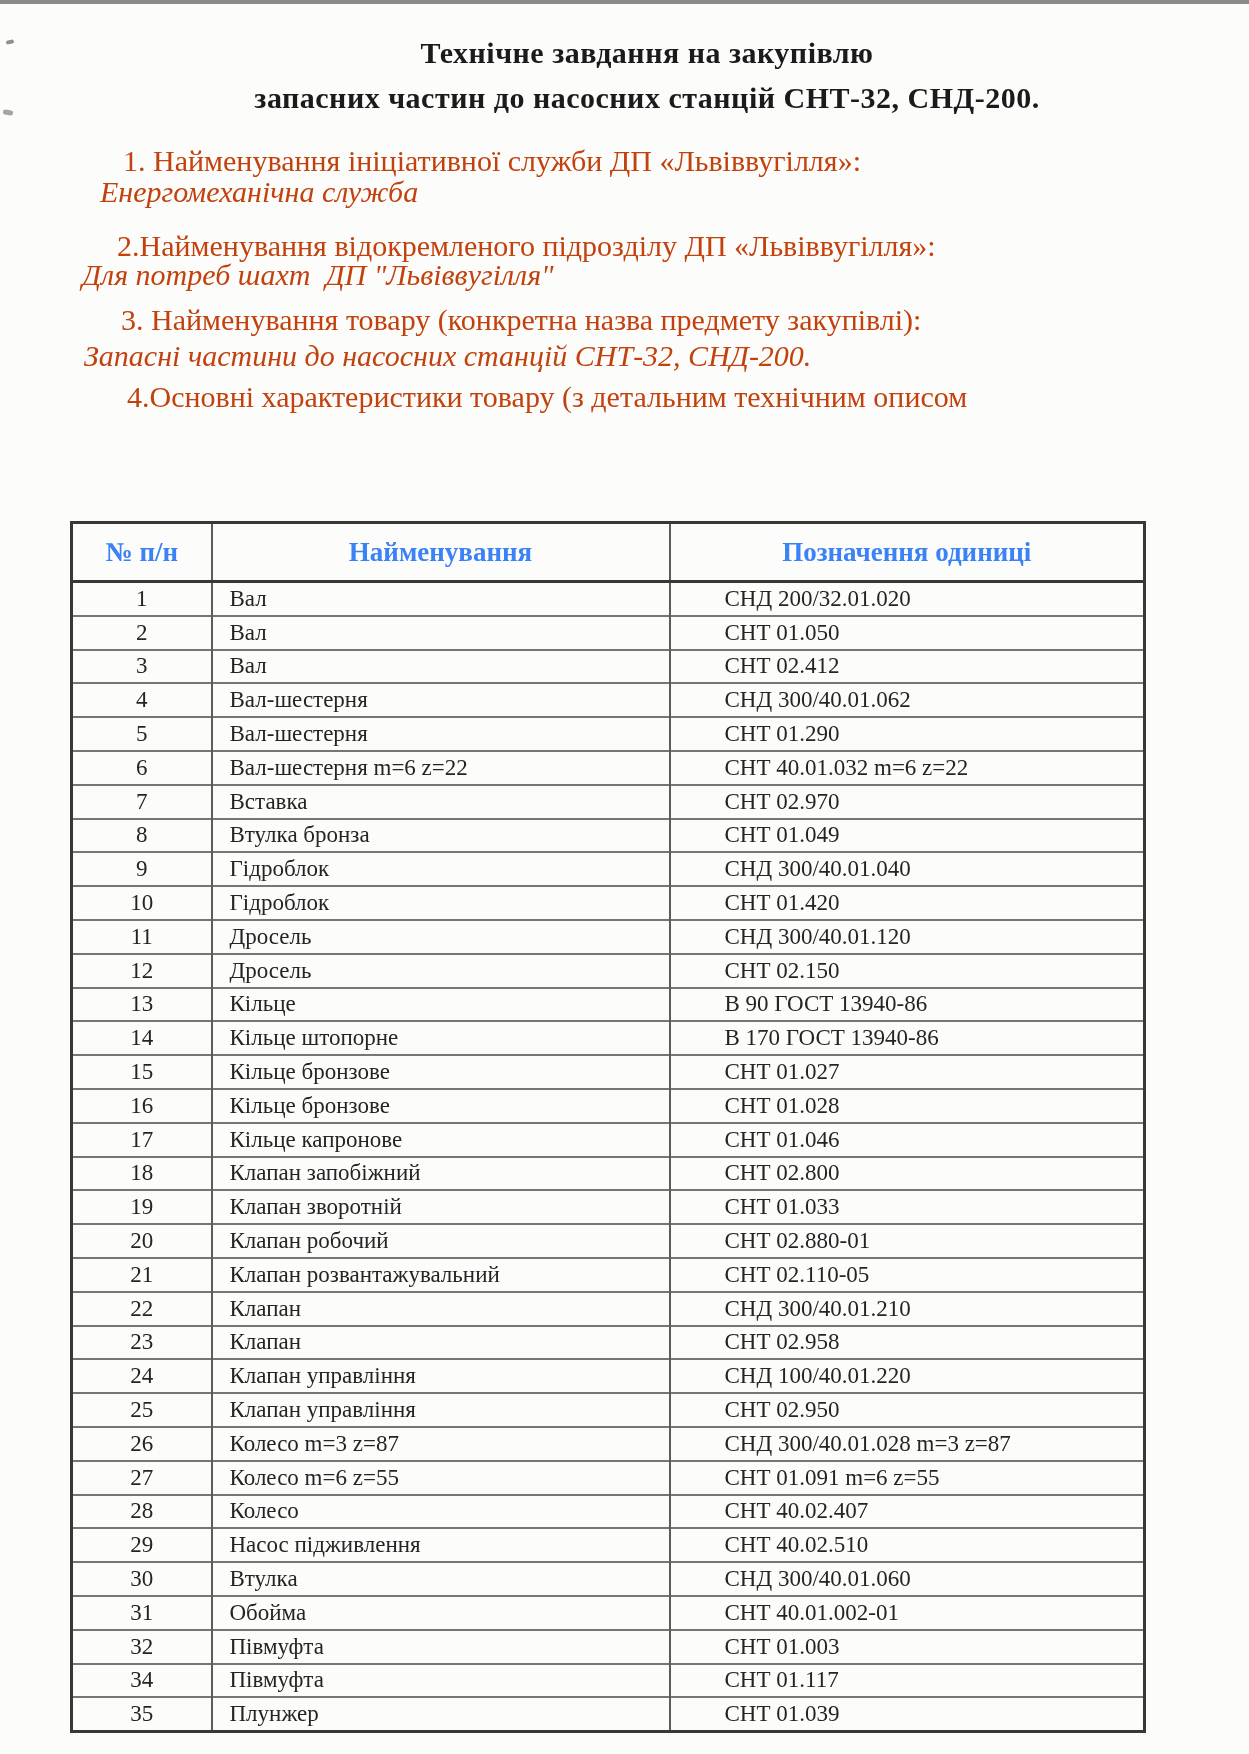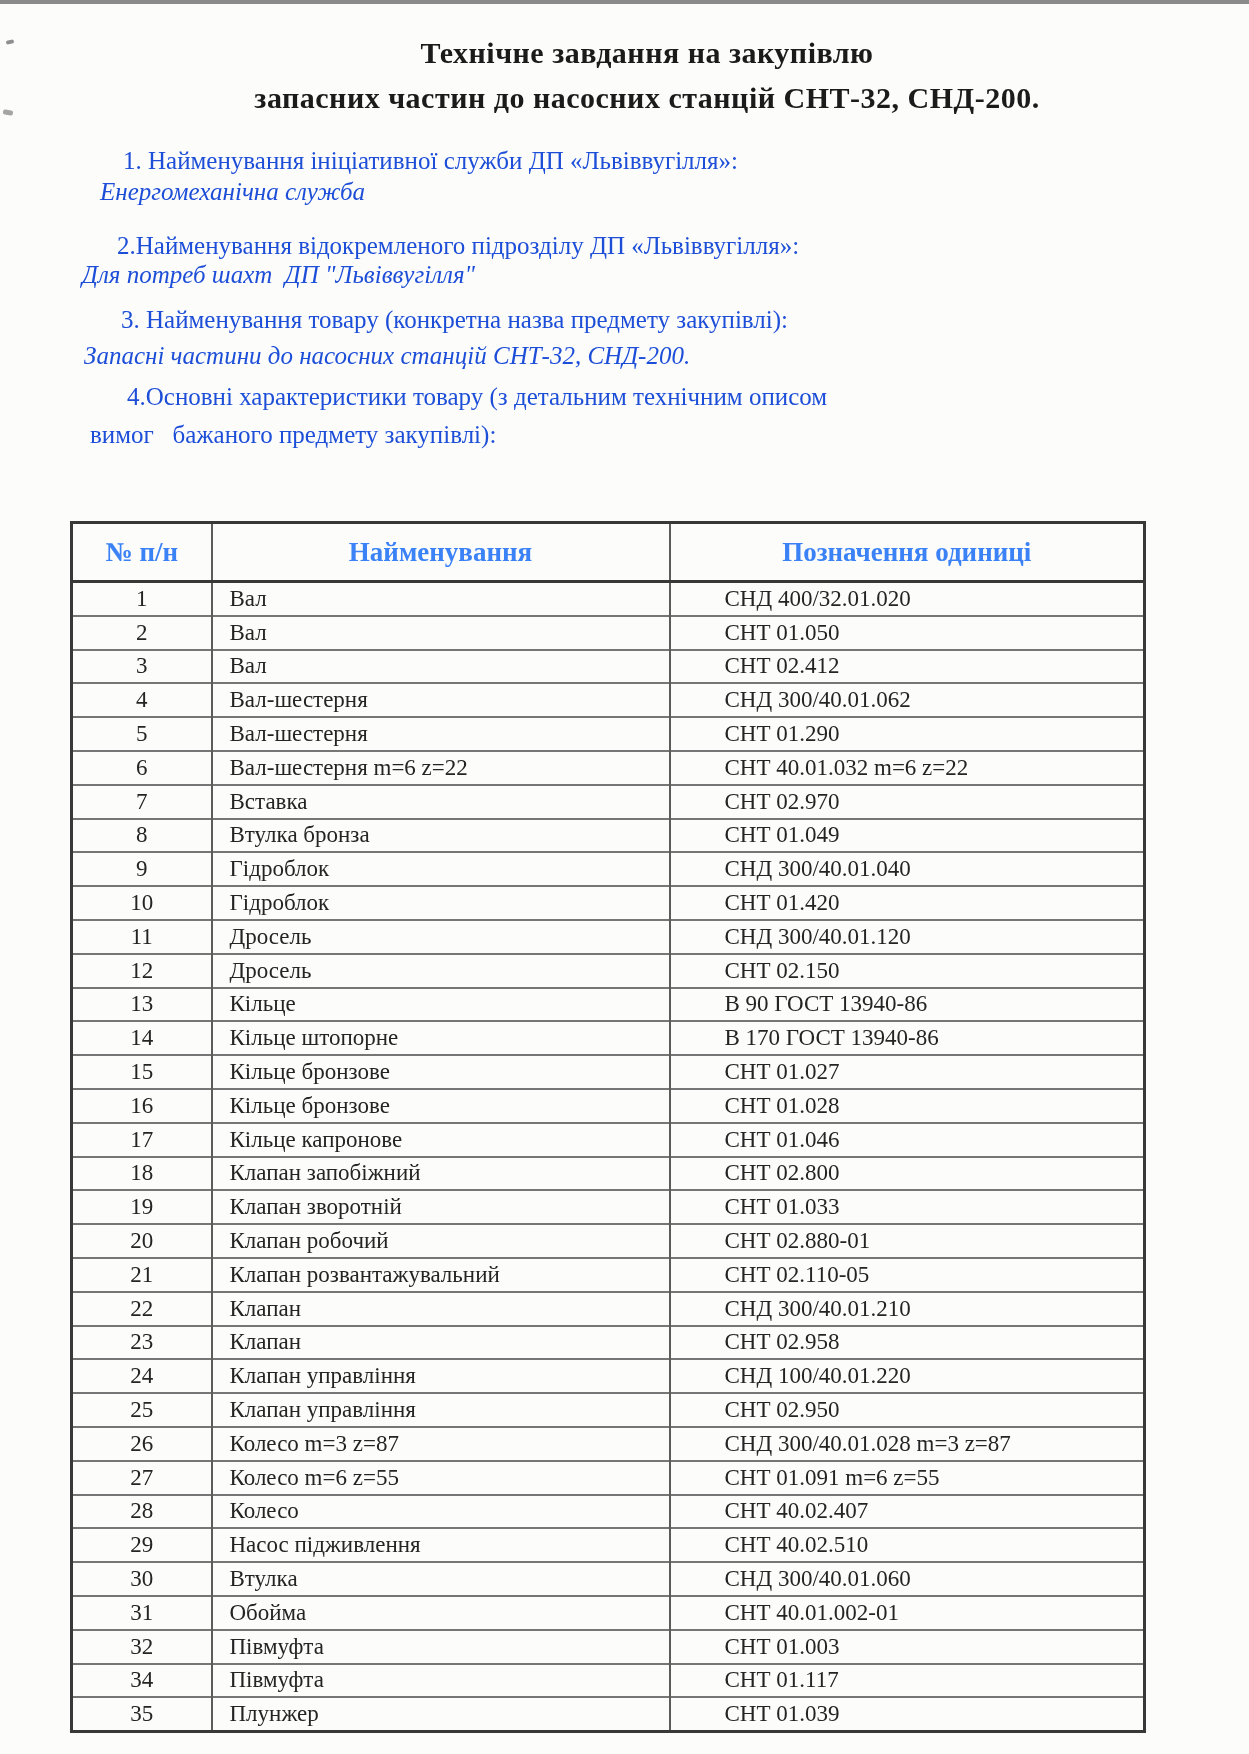--- a/index.html
+++ b/index.html
@@ -41,24 +41,24 @@
     text-align: center;
     font-weight: bold;
     font-size: 30px;
     line-height: 45px;
     letter-spacing: 0.5px;
     color: #1b1b1b;
   }
 
   .sec {
     position: absolute;
-    font-size: 25px;
+    font-size: 30px;
     line-height: 31px;
     white-space: pre-wrap;
-    color: #1d4ed8;
+    color: #c2410c;
   }
   .italic { font-style: italic; }
 
   .s1h { top: 141px; left: 123px; }
   .s1v { top: 172px; left: 100px; }
   .s2h { top: 226px; left: 117px; }
   .s2v { top: 255px; left: 82px; }
   .s3h { top: 300px; left: 121px; }
   .s3v { top: 336px; left: 84px; }
   .s4h1 { top: 377px; left: 127px; }
@@ -124,40 +124,39 @@
   <div class="sec s1h">1. Найменування ініціативної служби ДП «Львіввугілля»:</div>
   <div class="sec italic s1v">Енергомеханічна служба</div>
 
   <div class="sec s2h">2.Найменування відокремленого підрозділу ДП «Львіввугілля»:</div>
   <div class="sec italic s2v">Для потреб шахт  ДП "Львіввугілля"</div>
 
   <div class="sec s3h">3. Найменування товару (конкретна назва предмету закупівлі):</div>
   <div class="sec italic s3v">Запасні частини до насосних станцій СНТ-32, СНД-200.</div>
 
   <div class="sec s4h1">4.Основні характеристики товару (з детальним технічним описом</div>
-  <div class="sec s4h2">вимог   бажаного предмету закупівлі):</div>
 
   <table class="items">
     <colgroup>
       <col class="c1">
         <col class="c2">
         <col class="c3">
     </colgroup>
     <thead>
       <tr>
         <th>№ п/н</th>
         <th>Найменування</th>
         <th>Позначення одиниці</th>
       </tr>
     </thead>
     <tbody id="table-body">
     <tr>
       <td class="cell-num">1</td>
       <td class="cell-name">Вал</td>
-      <td class="cell-code">СНД 400/32.01.020</td>
+      <td class="cell-code">СНД 200/32.01.020</td>
     </tr>
 
     <tr>
       <td class="cell-num">2</td>
       <td class="cell-name">Вал</td>
       <td class="cell-code">СНТ 01.050</td>
     </tr>
 
     <tr>
       <td class="cell-num">3</td>

